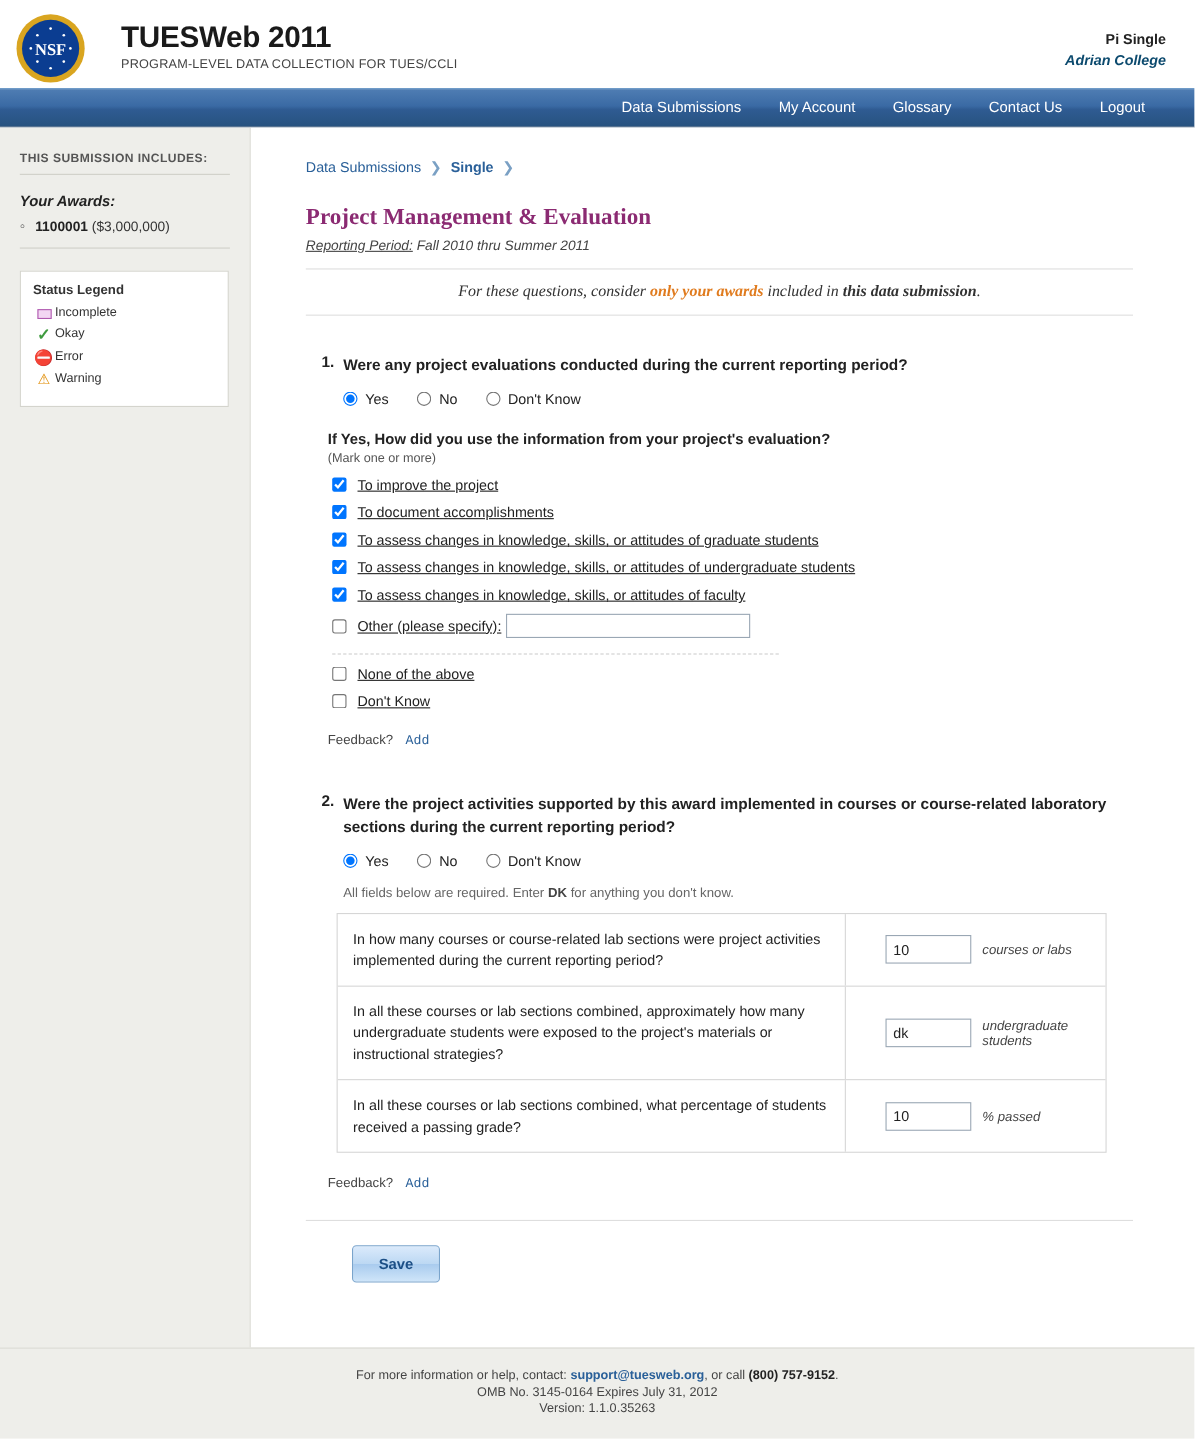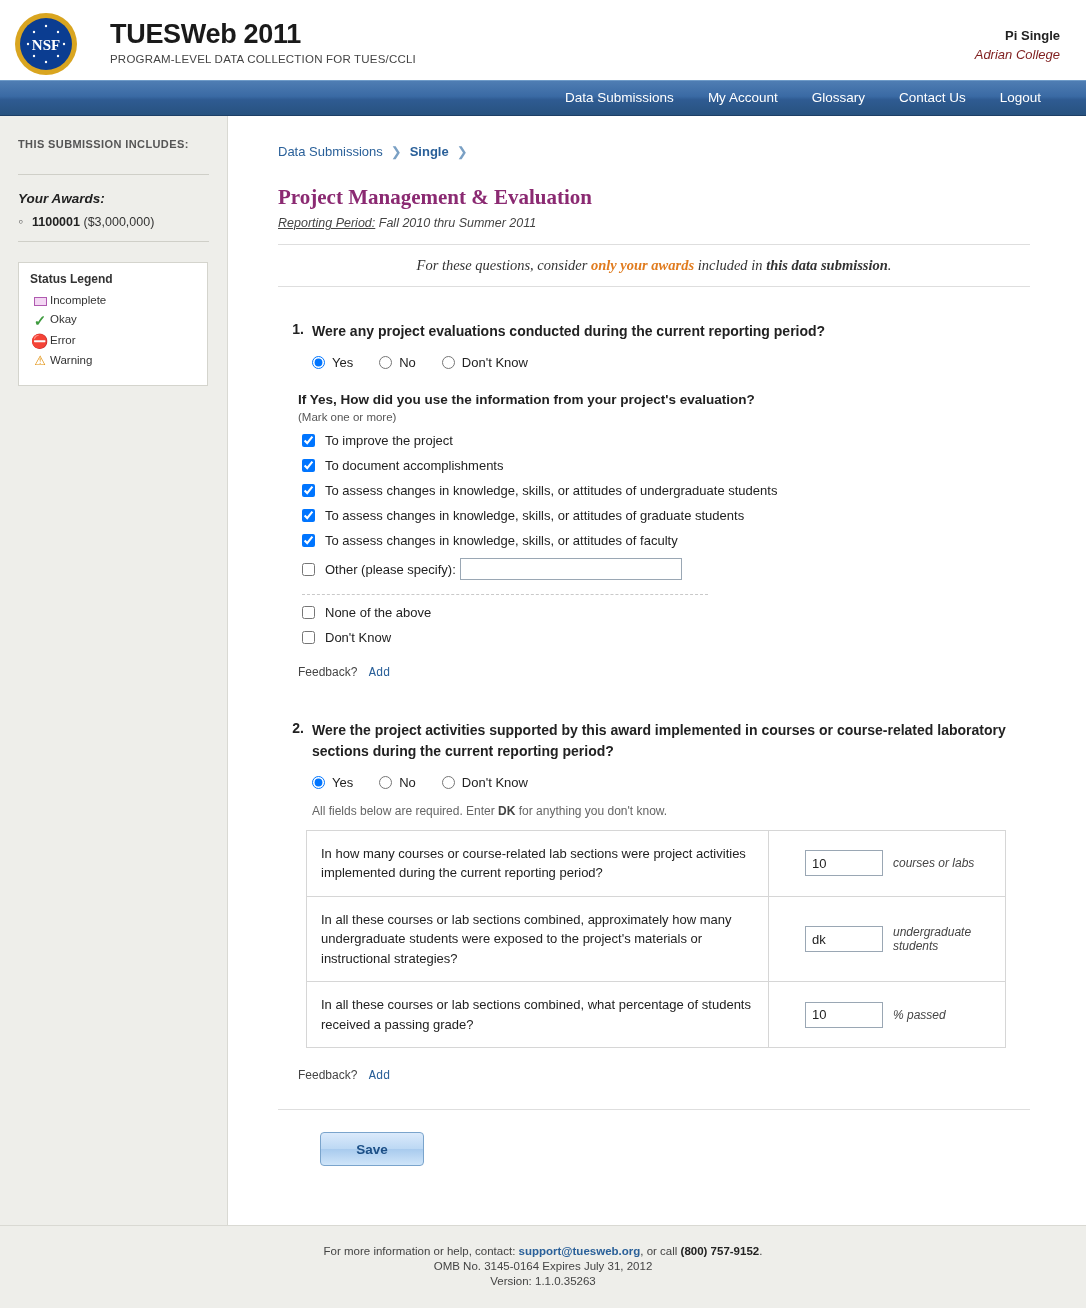--- a/index.html
+++ b/index.html
@@ -20,21 +20,21 @@
     display:flex; align-items:flex-start; padding:10px 20px 0 14px;
     border-bottom:0;
   }
   .nsf-logo { width:64px; height:64px; flex:0 0 64px; margin-top:2px; position:relative; }
   .nsf-logo svg { display:block; }
   .title-block { margin-left:32px; padding-top:10px; }
   .app-title { font-size:27px; font-weight:bold; color:#1a1a1a; letter-spacing:-0.3px; line-height:1.05; }
   .app-sub { font-size:11.5px; color:#444; letter-spacing:0.2px; margin-top:5px; }
   .user-block { margin-left:auto; text-align:right; padding-top:18px; padding-right:6px; }
   .user-name { font-size:13px; font-weight:bold; color:#222; }
-  .user-org { font-size:13px; font-style:italic; color:#7f1d1d; margin-top:4px; }
+  .user-org { font-size:13px; font-style:italic; color:#0c4a6e; margin-top:4px;font-weight:bold; }
 
   
   .navbar {
     height:36px;
     background:linear-gradient(to bottom,#4f7db3 0%, #3a6aa4 45%, #2f5b92 55%, #27527f 100%);
     border-top:1px solid #6f9bc8;
     border-bottom:1px solid #1d3f66;
     display:flex; align-items:center; justify-content:flex-end;
     padding-right:28px;
   }
@@ -46,21 +46,21 @@
   
   .body-wrap { display:flex; flex:1 1 auto; background:#ffffff; }
   .sidebar {
     width:228px; flex:0 0 228px;
     background:#eeeeea;
     border-right:1px solid #d9d9d3;
     padding:22px 18px 0 18px;
   }
   .sb-head {
     font-size:11px; font-weight:bold; color:#555; letter-spacing:0.4px;
-    padding-bottom:24px; border-bottom:1px solid #cfcfc8;
+    padding-bottom:8px; border-bottom:1px solid #cfcfc8;
   }
   .sb-awards-label {
     margin-top:16px; font-style:italic; font-weight:bold; font-size:13.5px; color:#222;
   }
   .sb-award-row {
     margin-top:9px; padding-left:14px; position:relative; font-size:12.5px; color:#333;
     padding-bottom:12px; border-bottom:1px solid #cfcfc8;
   }
   .sb-award-row:before {
     content:"\25E6"; position:absolute; left:0; top:-2px; color:#666; font-size:14px;
@@ -110,21 +110,21 @@
   .q-num { width:26px; flex:0 0 26px; text-align:right; font-weight:bold; font-size:14px; color:#222; }
   .q-text { font-weight:bold; font-size:14px; color:#222; padding-left:8px; line-height:1.45; }
 
   .radio-row { margin-top:14px; padding-left:34px; display:flex; align-items:center; gap:0; }
   .radio-opt { display:flex; align-items:center; margin-right:26px; font-size:13px; color:#222; }
   .radio-opt input { margin:0 7px 0 0; }
 
   .subq { margin-top:22px; padding-left:20px; }
   .subq-title { font-weight:bold; font-size:13.5px; color:#222; }
   .subq-hint { font-size:11.5px; color:#555; margin-top:4px; }
-  .check-row { display:flex; align-items:center; margin-top:10px; font-size:13px; color:#222; }
+  .check-row { display:flex; align-items:center; margin-top:10px; font-size:13px; color:#222;text-decoration:underline; }
   .check-row input { margin:0 10px 0 4px; }
   .other-input {
     margin-left:10px; width:222px; height:22px; border:1px solid #9aa7b4;
     background:#fff; font-size:13px; padding:2px 5px;
   }
   .divider-dashed {
     margin:14px 0 6px 4px; border-top:1px dashed #c9c9c9; width:406px;
   }
   .feedback { margin-top:20px; padding-left:20px; font-size:12px; color:#444; }
   .feedback a { color:#2a6099; text-decoration:none; margin-left:8px;font-family:Liberation Mono, monospace; }
@@ -141,21 +141,21 @@
   }
   .grid-a { flex:1 1 auto; padding:13px 12px; display:flex; align-items:center; }
   .grid-a input {
     width:78px; height:26px; border:1px solid #9aa7b4; background:#fff;
     font-size:13px; padding:2px 6px; color:#222;
   }
   .grid-unit { margin-left:10px; font-style:italic; font-size:12px; color:#444; }
 
   .save-wrap { margin-top:26px; border-top:1px solid #dedede; padding-top:22px; padding-left:42px; padding-bottom:26px; }
   .save-btn {
-    width:104px; height:34px;
+    width:80px; height:34px;
     background:linear-gradient(to bottom,#dbeafb 0%, #bcd8f3 50%, #a9cbee 51%, #cfe5f9 100%);
     border:1px solid #7aa4cc; border-radius:4px;
     color:#1c4f86; font-weight:bold; font-size:13.5px; cursor:pointer;
   }
 
   
   .footer {
     background:#eeeeea; border-top:1px solid #d9d9d3;
     padding:16px 0 18px 0; text-align:center;
     font-size:11.5px; color:#444;
@@ -283,25 +283,25 @@
           <label class="check-row">
             <input type="checkbox" checked="" style="">
             <span>To improve the project</span>
           </label>
           <label class="check-row">
             <input type="checkbox" checked="" style="">
             <span>To document accomplishments</span>
           </label>
           <label class="check-row">
             <input type="checkbox" checked="" style="">
+            <span>To assess changes in knowledge, skills, or attitudes of graduate students</span>
+          </label>
+          <label class="check-row">
+            <input type="checkbox" checked="" style="">
             <span>To assess changes in knowledge, skills, or attitudes of undergraduate students</span>
-          </label>
-          <label class="check-row">
-            <input type="checkbox" checked="" style="">
-            <span>To assess changes in knowledge, skills, or attitudes of graduate students</span>
           </label>
           <label class="check-row">
             <input type="checkbox" checked="" style="">
             <span>To assess changes in knowledge, skills, or attitudes of faculty</span>
           </label>
 
           <div class="check-row">
             <input type="checkbox" style="">
             <span>Other (please specify):</span>
             <input class="other-input" type="text" value="" style="">

